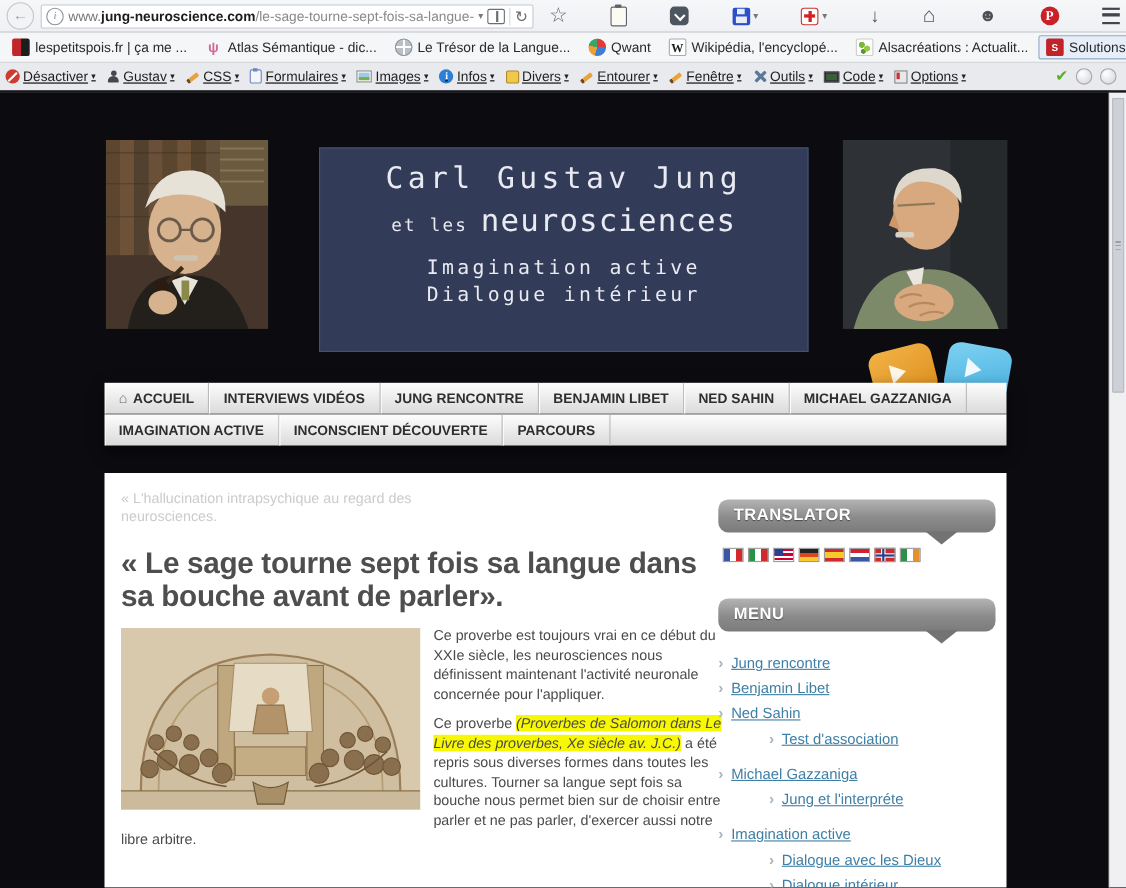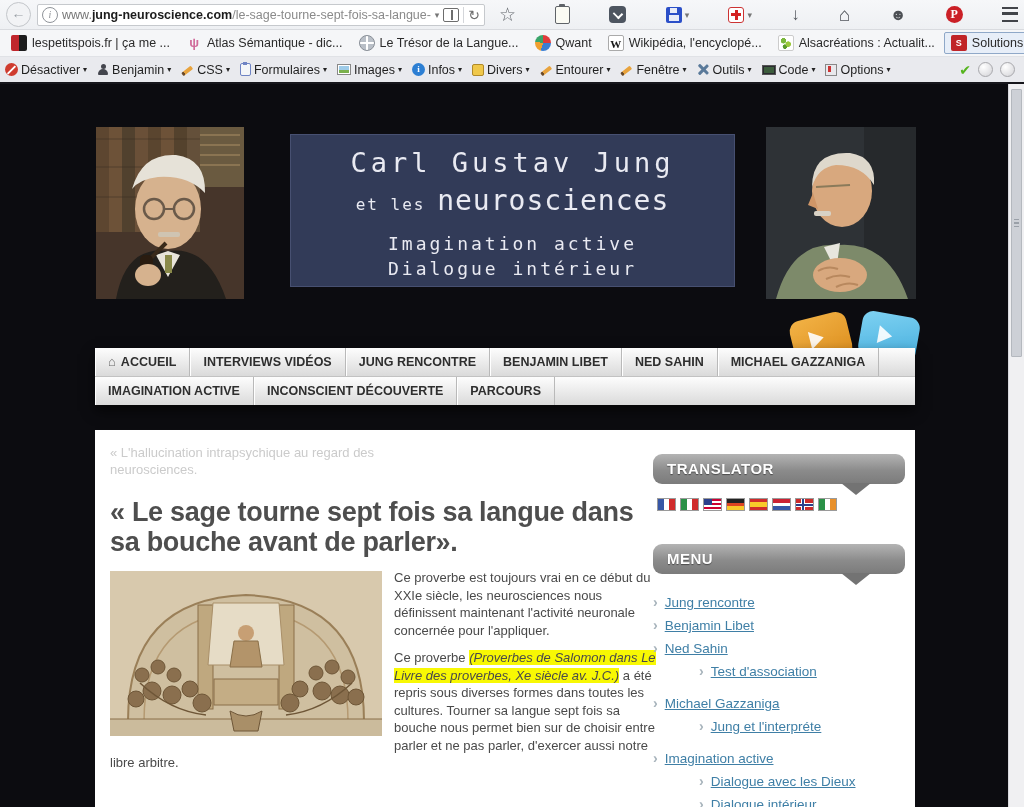--- a/index.html
+++ b/index.html
@@ -68,21 +68,21 @@
     background-image:conic-gradient(#e03c3c 0 25%,#3a7fd4 25% 55%,#f0a030 55% 78%,#3aa56a 78%);}
   .wikipedia-favicon{background:#fff;border:1px solid #aaa;color:#1a1a1a;font-family:"Liberation Serif",serif;font-weight:bold;}
   .alsacreations-favicon{border:1px solid #ccc;background:
       radial-gradient(circle at 32% 34%,#7ab83c 2.5px,transparent 3px),
       radial-gradient(circle at 66% 58%,#9ac83c 2.5px,transparent 3px),
       radial-gradient(circle at 42% 76%,#5a9a2c 2px,transparent 2.5px),#fff;}
   .solutions-favicon{background:#c02428;color:#fff;font-weight:bold;font-size:9px;}
 
   .devbar{height:27px;background:#e9eaee;display:flex;align-items:center;padding:0 5px;
     border-bottom:2px solid #17171c;box-sizing:border-box;}
-  .dev-items{display:flex;align-items:flex-end;gap:10px;flex:1;}
+  .dev-items{display:flex;align-items:flex-end;gap:10px;flex:1;text-decoration:underline;}
   .dev-item{display:flex;align-items:center;gap:3px;font-size:12.5px;color:#1f1f1f;white-space:nowrap;}
   .dev-caret{font-size:8px;color:#222;}
   .devico{display:inline-block;flex:none;}
   .disable-icon{width:13px;height:13px;border-radius:50%;background:#cf3b2e;position:relative;}
   .disable-icon::after{content:'';position:absolute;left:1px;top:5.5px;width:11px;height:2px;background:#fff;transform:rotate(-45deg);}
   .cookies-icon{width:12px;height:12px;position:relative;}
   .cookies-icon::before{content:'';position:absolute;left:3.5px;top:0;width:5px;height:5px;border-radius:50%;background:#44464e;}
   .cookies-icon::after{content:'';position:absolute;left:1px;top:5.5px;width:10px;height:6px;border-radius:5px 5px 1px 1px;background:#44464e;}
   .pencil-icon{width:13px;height:12px;position:relative;}
   .pencil-icon::before{content:'';position:absolute;left:0;top:5px;width:12px;height:3.5px;border-radius:1px;
@@ -105,21 +105,21 @@
   .options-icon::before{content:'';position:absolute;left:1.5px;top:1.5px;width:3px;height:6px;background:#c33;}
   .dev-right{display:flex;align-items:center;gap:7px;margin-left:auto;padding-right:4px;}
   .dev-check{color:#55b41e;font-size:14px;font-weight:bold;}
   .led{width:13px;height:13px;border-radius:50%;border:1px solid #a8a8ac;
     background:radial-gradient(circle at 35% 30%,#ffffff,#d2d2d6);}
 
   
   .page{position:absolute;left:0;top:84px;width:1024px;height:723px;background:#0c0c10;overflow:hidden;}
   .photo{position:absolute;overflow:hidden;}
   .photo svg{display:block;}
-  .banner{position:absolute;left:290px;top:50px;width:445px;height:153px;background:#323b58;border:1px solid #475071;
+  .banner{position:absolute;left:290px;top:50px;width:445px;height:186px;background:#323b58;border:1px solid #475071;
     box-sizing:border-box;color:#e9eaf2;text-align:center;
     font-family:"DejaVu Sans Mono","Liberation Mono",monospace;}
   .banner .l1{margin-top:12px;font-size:27px;letter-spacing:4px;}
   .banner .l2{margin-top:6px;}
   .banner .l2 .sm{font-size:16px;letter-spacing:2px;}
   .banner .l2 .bg{font-size:28px;letter-spacing:1px;}
   .banner .l3{margin-top:16px;font-size:18px;letter-spacing:3px;}
   .banner .l4{margin-top:4px;font-size:18px;letter-spacing:3px;}
 
   .social-badge{position:absolute;width:58px;height:46px;border-radius:11px;z-index:1;}
@@ -255,21 +255,21 @@
 
   <div class="devbar">
     <div class="dev-items" id="devbar-items">
         <span class="dev-item">
           <span class="devico disable-icon"></span>
           <span>Désactiver</span>
           <span class="dev-caret">▾</span>
         </span>
         <span class="dev-item">
           <span class="devico cookies-icon"></span>
-          <span>Benjamin</span>
+          <span>Gustav</span>
           <span class="dev-caret">▾</span>
         </span>
         <span class="dev-item">
           <span class="devico pencil-icon"></span>
           <span>CSS</span>
           <span class="dev-caret">▾</span>
         </span>
         <span class="dev-item">
           <span class="devico forms-icon"></span>
           <span>Formulaires</span>

